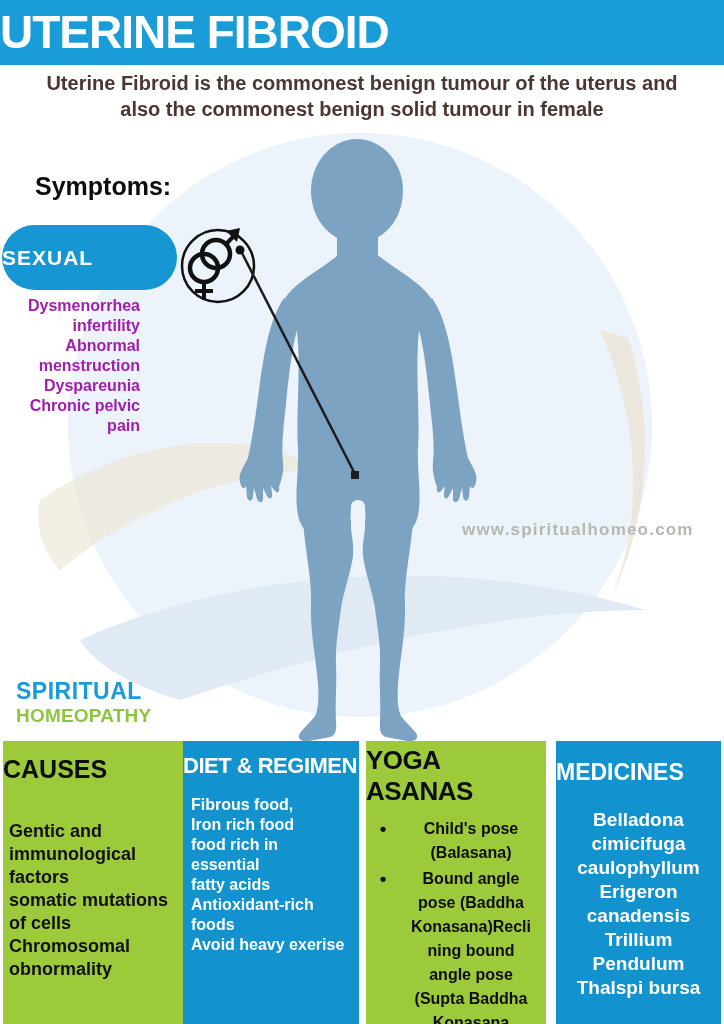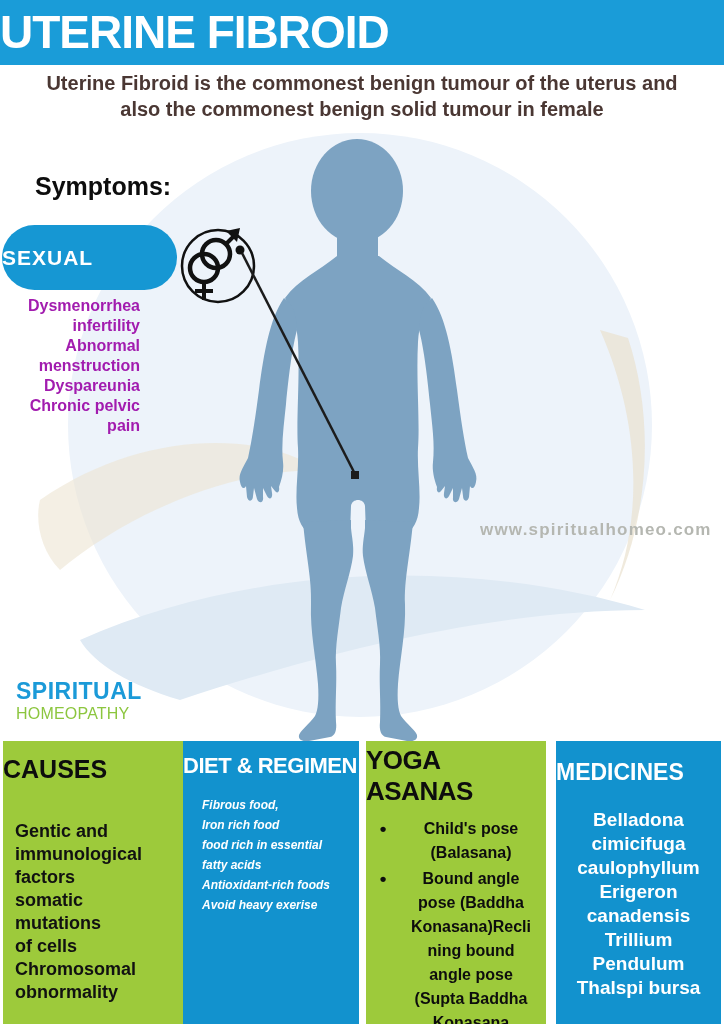--- a/index.html
+++ b/index.html
@@ -22,42 +22,42 @@
   #symptoms-heading{left:35px;top:172px;font-size:25px;font-weight:bold;color:#0d0d0d;}
   #sexual-pill{
     left:2px;top:225px;width:175px;height:65px;background:#1697d3;border-radius:33px;
     display:flex;align-items:center;justify-content:flex-start;
   }
   #sexual-pill span{color:#fff;font-size:21px;font-weight:bold;letter-spacing:1px;}
   #symptom-list{left:0px;top:296px;width:140px;text-align:right;color:#a21caf;
     font-size:16px;font-weight:bold;line-height:20px;}
   #symptom-list .sym{white-space:pre-line;}
   
-  #site-url{left:480px;top:520px;color:#b5b7b1;font-size:17px;font-weight:bold;letter-spacing:1.2px;}
+  #site-url{left:462px;top:520px;color:#b5b7b1;font-size:17px;font-weight:bold;letter-spacing:1.2px;}
   
   #logo{left:16px;top:680px;line-height:1;}
   #logo .l1{color:#1b9ad8;font-size:23px;font-weight:bold;letter-spacing:.5px;}
-  #logo .l2{color:#8cc63f;font-size:16px;font-weight:normal;margin-top:3px;letter-spacing:.2px;}
+  #logo .l2{color:#8cc63f;font-size:19px;font-weight:bold;margin-top:3px;letter-spacing:.2px;}
   
   #bg-art,#fg-art{left:0;top:0;width:724px;height:1024px;}
   #fg-art{pointer-events:none;}
   
   .col{top:741px;height:283px;box-sizing:border-box;}
   #col-causes{left:3px;width:180px;background:#9dca3b;}
   #col-diet{left:183px;width:176px;background:#1292ce;}
   #col-yoga{left:366px;width:180px;background:#9dca3b;}
   #col-medicines{left:556px;width:165px;background:#1292ce;}
   .col-title{font-weight:bold;}
   #col-causes .col-title{color:#0d0d0d;font-size:25px;margin-top:14px;}
   #col-diet .col-title{color:#ffffff;font-size:22px;margin-top:12px;letter-spacing:-.5px;}
   #col-yoga .col-title{color:#0d0d0d;font-size:26px;margin-top:4px;letter-spacing:-.5px;}
   #col-medicines .col-title{color:#ffffff;font-size:23px;margin-top:18px;}
   .col-body{white-space:pre-line;font-weight:bold;}
-  #col-causes .col-body{color:#111;font-size:18px;line-height:23px;margin-top:36px;padding:0 12px;}
-  #col-diet .col-body{color:#fff;font-size:12px;line-height:20px;margin-top:16px;padding:0 19px;font-style:italic;}
+  #col-causes .col-body{color:#111;font-size:18px;line-height:23px;margin-top:36px;padding:0 6px;}
+  #col-diet .col-body{color:#fff;font-size:16px;line-height:20px;margin-top:16px;padding:0 8px;}
   #col-medicines .col-body{color:#fff;font-size:19px;line-height:24px;margin-top:22px;text-align:center;padding:0 2px;}
   #yoga-list{margin:10px 0 0 0;padding:0;list-style:none;}
   #yoga-list li{display:flex;margin-bottom:2px;}
   #yoga-list .bullet{width:34px;text-align:center;color:#0d0d0d;font-size:19px;font-weight:bold;line-height:24px;}
   #yoga-list .btext{flex:1;text-align:center;color:#0d0d0d;font-size:16px;font-weight:bold;line-height:24px;white-space:pre-line;padding-right:4px;}
 </style>
 </head>
 <body>
 
 <div id="poster">

